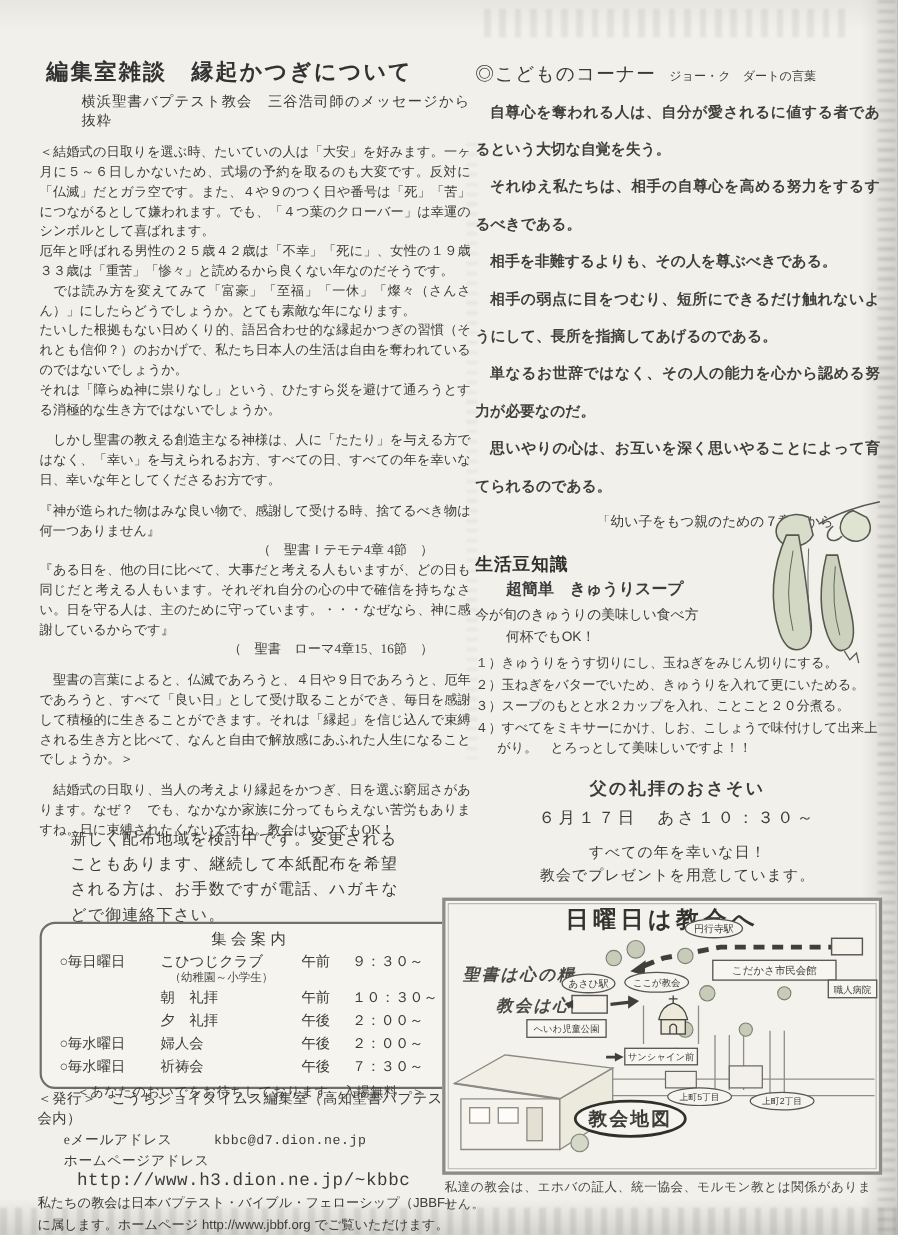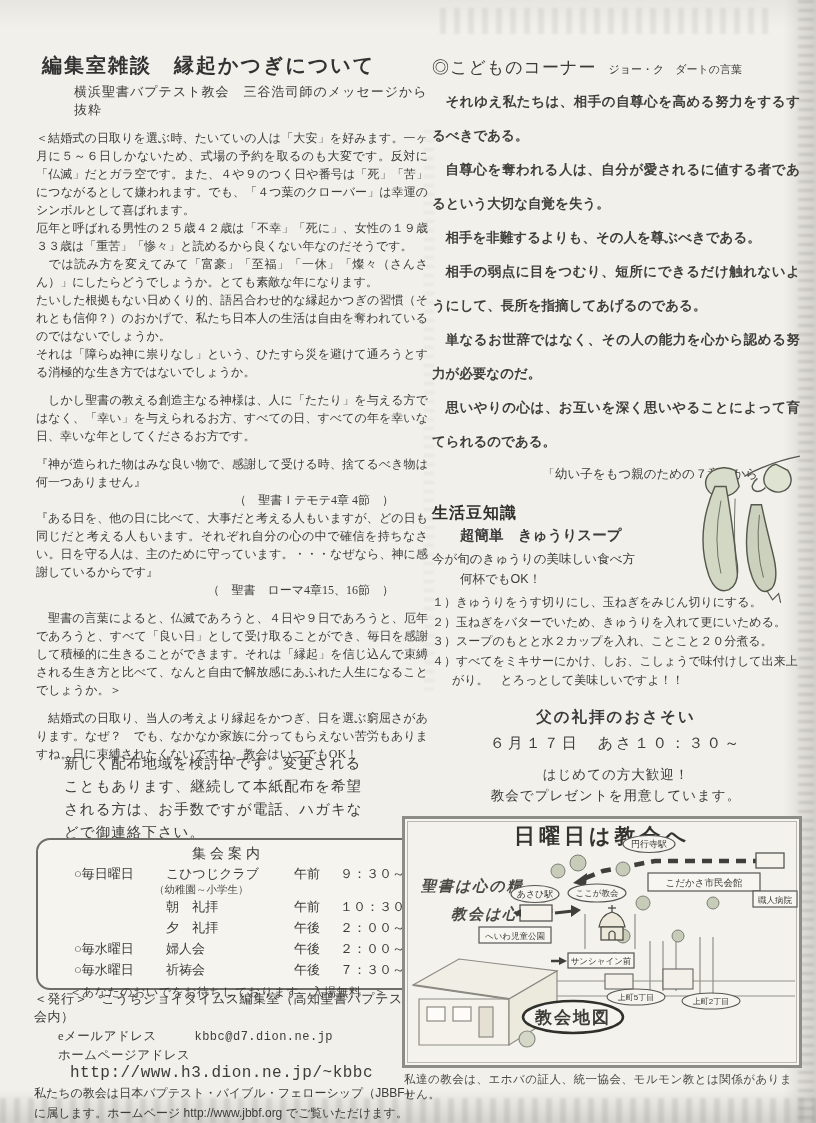--- a/index.html
+++ b/index.html
@@ -27,21 +27,21 @@
   .ed p.gap { margin-top:10px; }
   .ed .cite { text-align:right; padding-right:34px; font-size:12px; line-height:18px; margin:0; }
 
   .notice { position:absolute; left:64px; top:752px; width:312px;
     font-size:14.5px; line-height:23px; letter-spacing:1px; }
 
   .meetbox { position:absolute; left:36px; top:838px; width:380px; height:148px;
     border:2px solid #6f6f6a; border-radius:14px; background:rgba(250,249,245,.45);
     font-size:13px; }
   .meetbox .mb-title { text-align:center; font-size:14px; letter-spacing:4px; margin-top:5px; }
-  .mb-row { display:grid; grid-template-columns:92px 128px 46px 90px; padding-left:36px; line-height:21px; }
+  .mb-row { display:grid; grid-template-columns:92px 128px 46px 90px; padding-left:16px; line-height:21px; }
   .mb-note { padding-left:116px; font-size:10.5px; line-height:12px; color:#4a4a46; }
   .mb-foot { text-align:center; font-size:12px; margin-top:4px; letter-spacing:.5px; }
 
   .publisher { position:absolute; left:34px; top:990px; width:400px; }
   .pub-l1 { font-family:"Liberation Sans", sans-serif; font-size:13px; font-weight:500; letter-spacing:.5px; }
   .pub-l2 { font-family:"Liberation Sans", sans-serif; font-size:12.5px; margin:3px 0 0 58px; }
   .pub-mail, .pub-web { font-size:12.5px; margin:2px 0 0 24px; letter-spacing:.5px; }
   .pub-mail .v { margin-left:34px; font-family:"Liberation Mono", monospace; font-size:12px; }
   .pub-web .v { margin-left:12px; font-family:"Liberation Mono", monospace; font-size:16px; }
   .pub-l5, .pub-l6 { font-family:"Liberation Sans", sans-serif; font-size:12px; margin-top:3px; }
@@ -169,22 +169,22 @@
     <div class="pub-l5">私たちの教会は日本バプテスト・バイブル・フェローシップ（JBBF）</div>
     <div class="pub-l6">に属します。ホームページ http://www.jbbf.org でご覧いただけます。</div>
   </div>
 
   <div class="rcol">
     <div class="kc">
       <div class="kc-head">
         <span class="kc-title">◎こどものコーナー</span>
         <span class="kc-sub">ジョー・ク　ダートの言葉</span>
       </div>
+      <p>自尊心を奪われる人は、自分が愛されるに値する者であるという大切な自覚を失う。</p>
       <p>それゆえ私たちは、相手の自尊心を高める努力をするするべきである。</p>
-      <p>自尊心を奪われる人は、自分が愛されるに値する者であるという大切な自覚を失う。</p>
       <p>相手を非難するよりも、その人を尊ぶべきである。</p>
       <p>相手の弱点に目をつむり、短所にできるだけ触れないようにして、長所を指摘してあげるのである。</p>
       <p>単なるお世辞ではなく、その人の能力を心から認める努力が必要なのだ。</p>
       <p>思いやりの心は、お互いを深く思いやることによって育てられるのである。</p>
       <div class="kc-attr">「幼い子をもつ親のための７章」から</div>
     </div>
 
     <div class="tips">
       <div class="tips-h">生活豆知識</div>
       <div class="tips-sh">超簡単　きゅうりスープ</div>
@@ -196,21 +196,21 @@
         <li>１）きゅうりをうす切りにし、玉ねぎをみじん切りにする。</li>
         <li>２）玉ねぎをバターでいため、きゅうりを入れて更にいためる。</li>
         <li>３）スープのもとと水２カップを入れ、ことこと２０分煮る。</li>
         <li>４）すべてをミキサーにかけ、しお、こしょうで味付けして出来上がり。　とろっとして美味しいですよ！！</li>
       </ol>
     </div>
 
     <div class="fathers">
       <div class="fd-title">父の礼拝のおさそい</div>
       <div class="fd-dt">６月１７日　あさ１０：３０～</div>
-      <div class="fd-l first">はじめての方大歓迎！</div>
+      <div class="fd-l first">すべての年を幸いな日！</div>
       <div class="fd-l">教会でプレゼントを用意しています。</div>
     </div>
   </div>
 
   <svg class="cuke" viewBox="0 0 170 160">
     <g stroke="#55584e" fill="none" stroke-width="1.4">
       <path d="M160,4 q-30,6 -55,20"></path>
       <path d="M118,26 c-12,10 0,18 8,9"></path>
       <path d="M148,18 c10,14 -4,26 -16,20 c-14,-7 -6,-24 4,-26 z" fill="#dfe3d2"></path>
       <path d="M96,18 c-16,-8 -34,4 -28,18 c6,12 26,10 32,-2 z" fill="#d8ddcb"></path>

